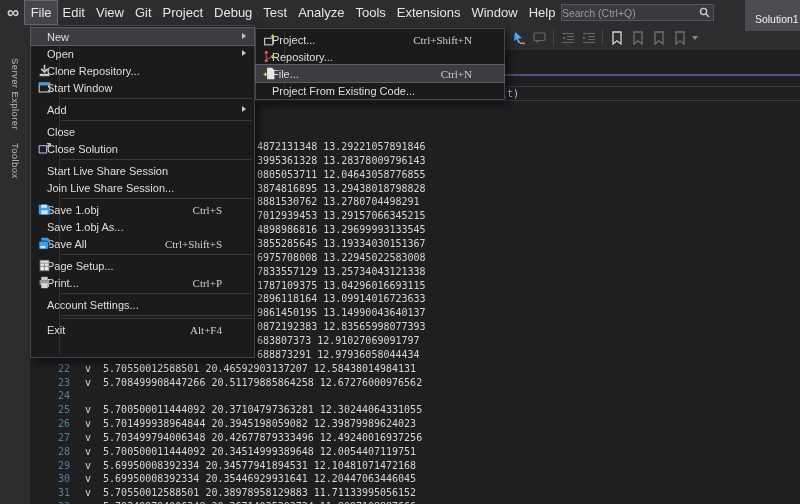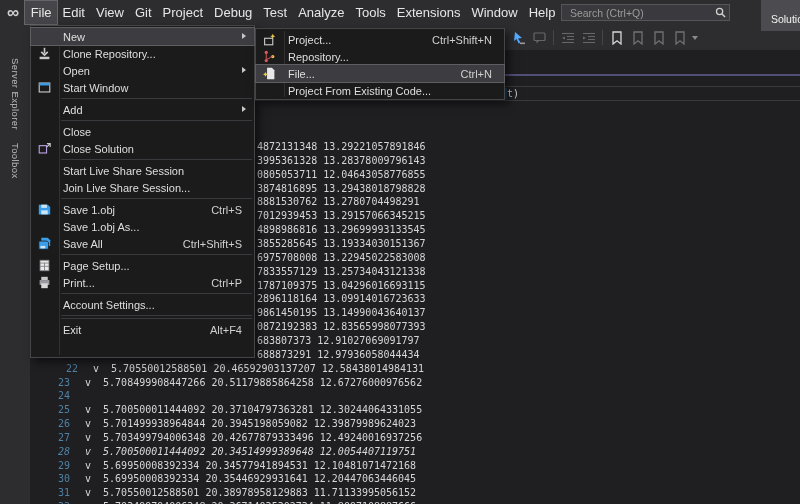--- a/index.html
+++ b/index.html
@@ -11,21 +11,21 @@
   .titlebar { position:absolute; left:0; top:0; width:800px; height:25px;
               background:#2d2d30; display:flex; align-items:center; padding-left:7px; z-index:5; }
   .vslogo { font-size:17px; color:#cfcfcf; line-height:14px; margin-right:6px; font-weight:bold; }
   .menubar { display:flex; align-items:center; height:25px; }
   .mb-item { font-size:13px; color:#e6e6e6; padding:4px 5.5px; cursor:default; white-space:nowrap; }
   .mb-item.open { background:#46464a; outline:1px solid #66666a; }
   .searchbox { margin-left:auto; width:172px; height:17px; background:#3a3a3e;
                border:1px solid #55555a; display:flex; align-items:center; }
   .searchbox input { flex:1; background:transparent; border:none; outline:none;
                      font-family:"Liberation Sans", sans-serif; font-size:10.5px;
-                     color:#cfcfcf; padding:0 8px; }
+                     color:#cfcfcf; padding:0 0; }
   .searchbox input::placeholder { color:#9a9a9a; }
   .mag { width:16px; text-align:center; }
   .solution-btn { margin-left:31px; margin-right:14px; height:17px; background:#4c4c50;
                   color:#f2f2f2; font-size:10.5px; padding:18px 10px; white-space:nowrap; }
 
   
   .toolbar { position:absolute; left:0; top:25px; width:800px; height:25px;
              background:#2d2d30; display:flex; align-items:center; padding-left:508px; z-index:4; }
   .ticon { width:21px; height:16px; display:flex; align-items:center; justify-content:center; }
   .ticon.disabled { opacity:.4; }
@@ -56,24 +56,24 @@
   .codeline.partial { left:227px; }
 
   
   .dropdown { position:absolute; background:#1b1b1c; border:1px solid #454548;
               box-shadow:4px 4px 8px rgba(0,0,0,.55); font-size:11px; color:#dfdfdf;
               padding:2px 0; }
   .filemenu { left:30px; top:25px; width:225px; height:333px; z-index:20; }
   .submenu  { left:255px; top:28px; width:250px; height:72px; z-index:21; }
   .gutline { position:absolute; left:28px; top:2px; bottom:2px; width:1px; background:#313134; }
   .mitem { position:relative; height:17px; display:flex; align-items:center;
-           padding-left:32px; padding-right:8px; cursor:default; }
+           padding-left:16px; padding-right:8px; cursor:default; }
   .mitem .micon { position:absolute; left:7px; top:2px; width:14px; height:14px; }
   .mitem .mlabel { flex:1; white-space:nowrap; }
-  .mitem .mshort { color:#d0d0d0; margin-right:4px; white-space:nowrap; }
+  .mitem .mshort { color:#d0d0d0; margin-right:24px; white-space:nowrap;font-family:Liberation Serif, serif; }
   .mitem .marrow { position:absolute; right:8px; top:5px; width:0; height:0;
                    border-top:3.5px solid transparent; border-bottom:3.5px solid transparent;
                    border-left:4px solid #c8c8c8; }
   .mitem.sel { background:#3d3d41; outline:1px solid #5d5d62; }
   .msep { height:1px; background:#3a3a3e; margin:2px 2px 2px 30px; }
 </style>
 </head>
 <body>
 
 <div class="app">
@@ -96,27 +96,27 @@
         <div class="codeline partial" style="top: 173.1px;">4898986816 13.29699993133545</div>
         <div class="codeline partial" style="top: 187px;">3855285645 13.19334030151367</div>
         <div class="codeline partial" style="top: 200.8px;">6975708008 13.22945022583008</div>
         <div class="codeline partial" style="top: 214.7px;">7833557129 13.25734043121338</div>
         <div class="codeline partial" style="top: 228.5px;">1787109375 13.04296016693115</div>
         <div class="codeline partial" style="top: 242.4px;">2896118164 13.09914016723633</div>
         <div class="codeline partial" style="top: 256.2px;">9861450195 13.14990043640137</div>
         <div class="codeline partial" style="top: 270px;">0872192383 12.83565998077393</div>
         <div class="codeline partial" style="top: 283.9px;">683807373 12.91027069091797</div>
         <div class="codeline partial" style="top: 297.8px;">688873291 12.97936058044434</div>
-        <div class="codeline" style="top: 311.6px; left: 8px; right: 0px;"><span class="gut">22</span><span class="code">v  5.70550012588501 20.46592903137207 12.58438014984131</span></div>
+        <div class="codeline" style="top: 311.6px; left: 0px; right: 0px;"><span class="gut">22</span><span class="code">v  5.70550012588501 20.46592903137207 12.58438014984131</span></div>
         <div class="codeline" style="top: 325.5px; left: 0px; right: 0px;"><span class="gut">23</span><span class="code">v  5.708499908447266 20.51179885864258 12.67276000976562</span></div>
         <div class="codeline" style="top: 339.3px; left: 0px; right: 0px;"><span class="gut">24</span></div>
         <div class="codeline" style="top: 353.2px; left: 0px; right: 0px;"><span class="gut">25</span><span class="code">v  5.700500011444092 20.37104797363281 12.30244064331055</span></div>
         <div class="codeline" style="top: 367px; left: 0px; right: 0px;"><span class="gut">26</span><span class="code">v  5.701499938964844 20.3945198059082 12.39879989624023</span></div>
         <div class="codeline" style="top: 380.8px; left: 0px; right: 0px;"><span class="gut">27</span><span class="code">v  5.703499794006348 20.42677879333496 12.49240016937256</span></div>
-        <div class="codeline" style="top: 394.7px; left: 0px; right: 0px; font-style: italic;"><span class="gut">28</span><span class="code">v  5.700500011444092 20.34514999389648 12.0054407119751</span></div>
+        <div class="codeline" style="top: 394.7px; left: 0px; right: 0px;"><span class="gut">28</span><span class="code">v  5.700500011444092 20.34514999389648 12.0054407119751</span></div>
         <div class="codeline" style="top: 408.6px; left: 0px; right: 0px;"><span class="gut">29</span><span class="code">v  5.69950008392334 20.34577941894531 12.10481071472168</span></div>
         <div class="codeline" style="top: 422.4px; left: 0px; right: 0px;"><span class="gut">30</span><span class="code">v  5.69950008392334 20.35446929931641 12.20447063446045</span></div>
         <div class="codeline" style="top: 436.3px; left: 0px; right: 0px;"><span class="gut">31</span><span class="code">v  5.70550012588501 20.38978958129883 11.71133995056152</span></div>
         <div class="codeline" style="top: 450.1px; left: 0px; right: 0px;"><span class="gut">32</span><span class="code">v  5.703499794006348 20.36714035302734 11.8097108887666</span></div>
       </div>
   </div>
 
   <div class="sidebar" id="sidebar">
       <span class="vtab">Server Explorer</span>
       <span class="vtab">Toolbox</span>
@@ -210,30 +210,30 @@
     <div class="solution-btn">Solution1</div>
   </div>
 
   <div class="dropdown filemenu" id="filemenu">
     <div class="gutline"></div>
   <div class="mitem sel">
         <span class="mlabel">New</span>
         <span class="marrow"></span>
       </div>
       <div class="mitem">
+        <span class="mlabel">Open</span>
+        <span class="marrow"></span>
+      </div>
+      <div class="mitem">
         <span class="micon"><svg width="13" height="13" viewBox="0 0 16 16">
             <path d="M8 1v7" stroke="#c8c8c8" stroke-width="2" fill="none"></path>
             <path d="M4 6l4 4 4-4" fill="none" stroke="#c8c8c8" stroke-width="2"></path>
             <rect x="2" y="12" width="12" height="3" fill="#c8c8c8"></rect>
           </svg></span>
         <span class="mlabel">Clone Repository...</span>
-      </div>
-      <div class="mitem">
-        <span class="mlabel">Open</span>
-        <span class="marrow"></span>
       </div>
       <div class="mitem">
         <span class="micon"><svg width="13" height="13" viewBox="0 0 16 16">
             <rect x="1.5" y="2.5" width="13" height="11" fill="none" stroke="#c8c8c8" stroke-width="1.4"></rect>
             <rect x="1.5" y="2.5" width="13" height="3" fill="#3b9eea"></rect>
           </svg></span>
         <span class="mlabel">Start Window</span>
       </div>
       <div class="msep"></div>
       <div class="mitem">

